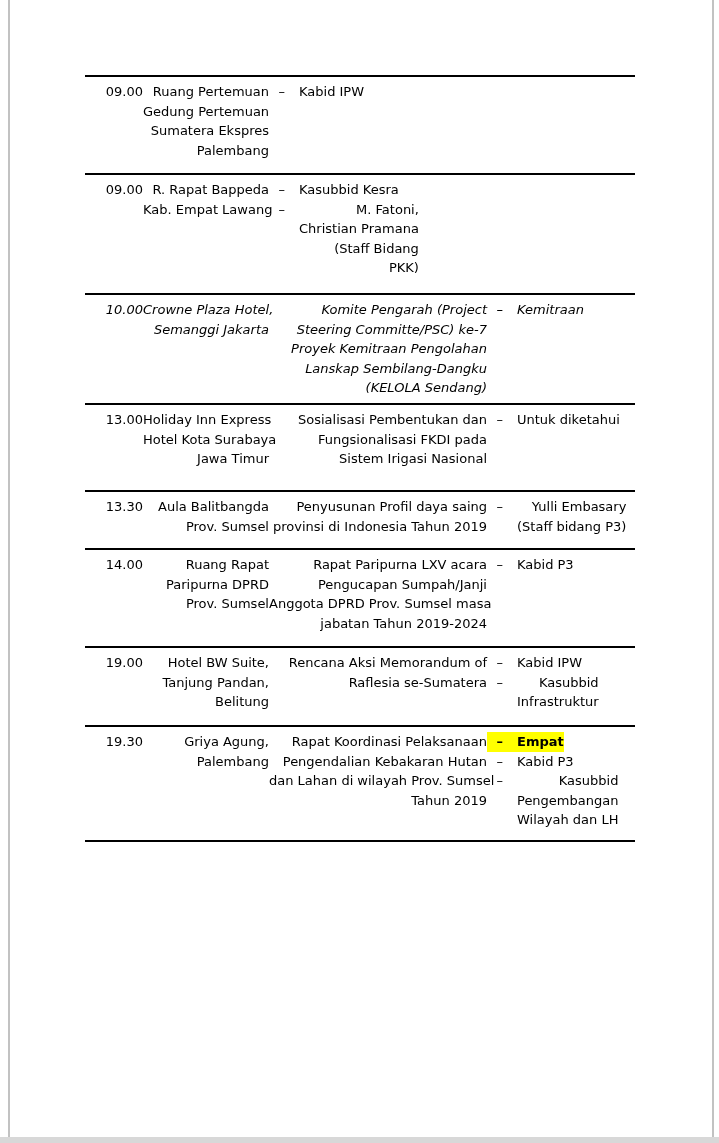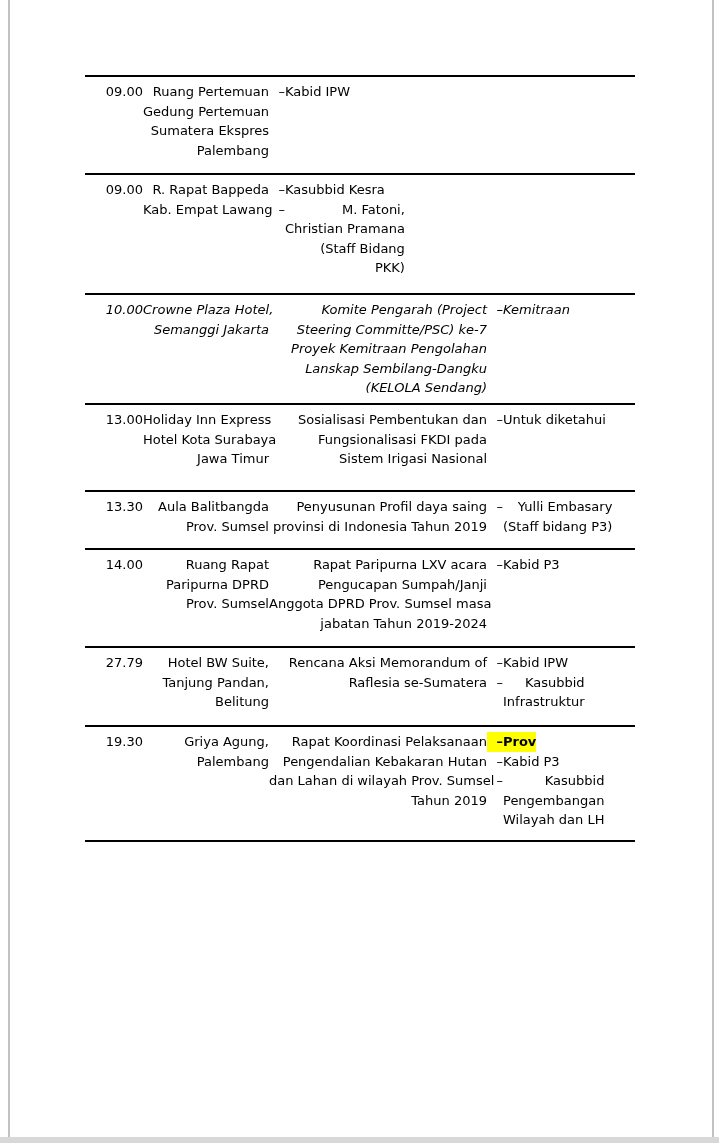--- a/index.html
+++ b/index.html
@@ -23,21 +23,21 @@
     grid-template-columns:48px 126px 218px 1fr;
     padding:5px 0 0 10px;
     border-top:2px solid #000;
     box-sizing:border-box;
     align-items:start;
   }
   .cell{white-space:pre;overflow:visible;text-align:right;}
   .cell.att{white-space:normal;}
   .att-item{display:flex;align-items:flex-start;}
   .att-item .dash{width:16px;flex:0 0 16px;}
-  .att-item .att-text{white-space:pre;}
+  .att-item .att-text{white-space:pre;margin-left:14px;}
   .att-item.hl{width:fit-content;background:var(--hl,#ffff00);font-weight:bold;}
 </style>
 </head>
 <body>
 
 <div class="page">
   <div class="page-edge edge-left"></div>
   <div class="page-edge edge-right"></div>
   <div class="page-edge edge-bottom"></div>
   <div class="schedule" id="schedule">
@@ -134,21 +134,21 @@
 jabatan Tahun 2019-2024</span></div>
     <div class="cell att">
   <div class="att-item">
     <span class="dash">–</span>
     <span class="att-text">Kabid P3</span>
   </div>
 </div>
   </div>
 
   <div class="row" style="min-height: 79px;">
-    <div class="cell time"><span>27.79</span></div>
+    <div class="cell time"><span>19.00</span></div>
     <div class="cell loc"><span>Hotel BW Suite,
 Tanjung Pandan,
 Belitung</span></div>
     <div class="cell act"><span>Rencana Aksi Memorandum of
 Raflesia se-Sumatera</span></div>
     <div class="cell att">
   <div class="att-item">
     <span class="dash">–</span>
     <span class="att-text">Kabid IPW</span>
   </div>
@@ -165,21 +165,21 @@
     <div class="cell time"><span>19.30</span></div>
     <div class="cell loc"><span>Griya Agung,
 Palembang</span></div>
     <div class="cell act"><span>Rapat Koordinasi Pelaksanaan
 Pengendalian Kebakaran Hutan
 dan Lahan di wilayah Prov. Sumsel
 Tahun 2019</span></div>
     <div class="cell att">
   <div class="att-item hl">
     <span class="dash">–</span>
-    <span class="att-text">Prov</span>
+    <span class="att-text">Empat</span>
   </div>
 
   <div class="att-item">
     <span class="dash">–</span>
     <span class="att-text">Kabid P3</span>
   </div>
 
   <div class="att-item">
     <span class="dash">–</span>
     <span class="att-text">Kasubbid

